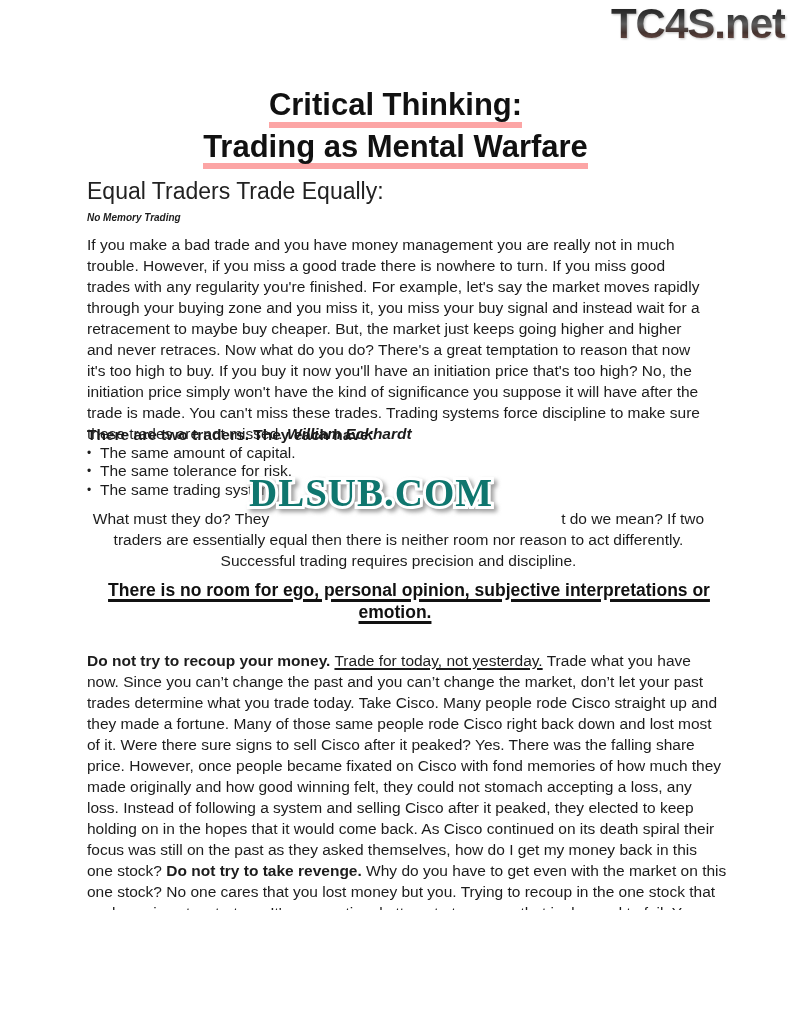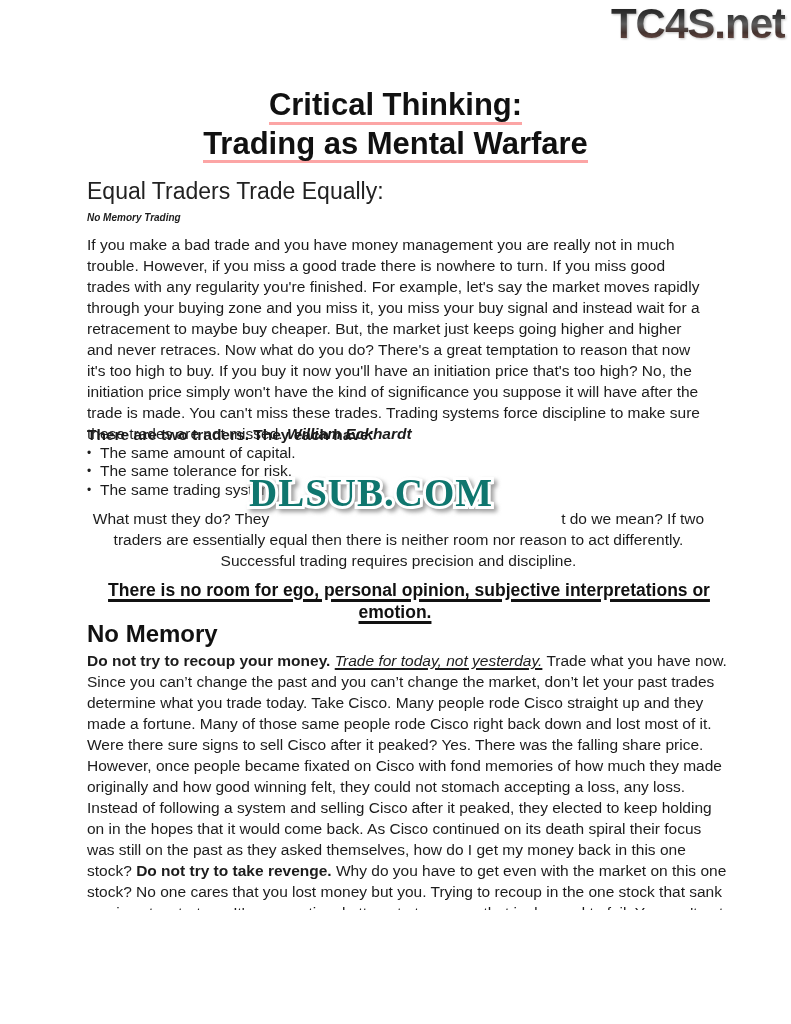--- a/index.html
+++ b/index.html
@@ -8,21 +8,21 @@
 
   
   .top-logo{position:absolute;top:0;right:6px;font-size:42px;font-weight:bold;letter-spacing:-1px;
     background:linear-gradient(180deg,#121212 0%,#353535 32%,#5c5c5c 50%,#44332f 68%,#7d564f 92%);
     -webkit-background-clip:text;background-clip:text;color:transparent;
     filter:drop-shadow(1px 1px 1px rgba(0,0,0,.25));}
 
   
   .title{position:absolute;top:86px;left:0;width:791px;text-align:center;margin:0;
          font-size:31px;font-weight:bold;line-height:1.02;color:#111;}
-  .tline{display:inline-block;border-bottom:3px solid #fca5a5;padding-bottom:1px;margin-top:3px;}
+  .tline{display:inline-block;border-bottom:6px solid #fca5a5;padding-bottom:1px;margin-top:3px;}
 
   .eq-heading{position:absolute;top:178px;left:87px;font-size:23px;font-weight:normal;color:#222;}
   .sub-heading{position:absolute;top:212px;left:87px;font-size:10px;font-weight:bold;font-style:italic;}
 
   .body{font-size:15.5px;line-height:21px;margin:0;color:#1c1c1c;}
   .para1{position:absolute;top:234px;left:87px;width:623px;}
   .attr{font-style:italic;font-weight:bold;}
 
   .list-block{position:absolute;top:426px;left:87px;width:623px;}
   .bold-heading{font-size:15.5px;font-weight:bold;line-height:18.2px;}
@@ -39,21 +39,21 @@
     text-shadow:0 0 2px #fff,0 0 3px #fff;
     filter:drop-shadow(3px 3px 2px rgba(125,125,125,.75));z-index:5;}
 
   .rule-heading{position:absolute;top:580px;left:75px;width:640px;text-align:center;
     font-size:17.5px;font-weight:bold;line-height:21.5px;color:#111;}
   .rule-heading .u{text-decoration:underline;text-decoration-thickness:2.5px;text-underline-offset:3px;margin-left:28px;}
 
   .nm-heading{position:absolute;top:620px;left:87px;margin:0;font-size:24px;font-weight:bold;color:#111;}
 
   .long-para{position:absolute;top:650px;left:87px;width:640px;}
-  .iu{font-style:italic;text-decoration:underline;text-decoration-thickness:1.8px;text-underline-offset:2px;}
+  .iu{text-decoration:underline;text-decoration-thickness:1.8px;text-underline-offset:2px;}
 
   
   .bottom-logo{position:absolute;top:982px;right:8px;white-space:nowrap;
     font-size:31px;font-weight:bold;letter-spacing:0;
     color:#c4565c;-webkit-text-stroke:4px #512427;paint-order:stroke fill;
     text-shadow:0 0 5px #fff,0 0 6px #fff,3px 4px 4px rgba(95,95,95,.9);}
 </style>
 </head>
 <body>
 
@@ -78,18 +78,17 @@
     <div class="li"><span class="blt">•</span><span>The same tolerance for risk.</span></div>
     <div class="li"><span class="blt">•</span><span>The same trading system.</span></div>
   </div>
 
   <p class="body equal-para"><span>What must they do? They</span><span class="wm-gap"></span><span>t do we mean? If two</span> <span>traders are essentially equal then there is neither room nor reason to act differently. Successful trading requires precision and discipline.</span><span class="dlsub">DLSUB.COM</span></p>
 
   <div class="rule-heading">
     <span class="u">There is no room for ego, personal opinion, subjective interpretations or emotion.</span>
   </div>
 
-  <h2 class="nm-heading">No Memory</h2>
 
   <p class="body long-para"><b>Do not try to recoup your money.</b> <span class="iu">Trade for today, not yesterday.</span> <span>Trade what you have now. Since you can’t change the past and you can’t change the market, don’t let your past trades determine what you trade today. Take Cisco. Many people rode Cisco straight up and they made a fortune. Many of those same people rode Cisco right back down and lost most of it. Were there sure signs to sell Cisco after it peaked? Yes. There was the falling share price. However, once people became fixated on Cisco with fond memories of how much they made originally and how good winning felt, they could not stomach accepting a loss, any loss. Instead of following a system and selling Cisco after it peaked, they elected to keep holding on in the hopes that it would come back. As Cisco continued on its death spiral their focus was still on the past as they asked themselves, how do I get my money back in this one stock?</span> <b>Do not try to take revenge.</b> <span>Why do you have to get even with the market on this one stock? No one cares that you lost money but you. Trying to recoup in the one stock that sank you is not a strategy. It's an emotional attempt at revenge that is doomed to fail. You can't get revenge on the market. You can only do the right thing, the right way. Trade for today, without regret, without wishful thinking, without anger. Trade by following a system.</span></p>
 
 
 </div>
 
 </body></html>

